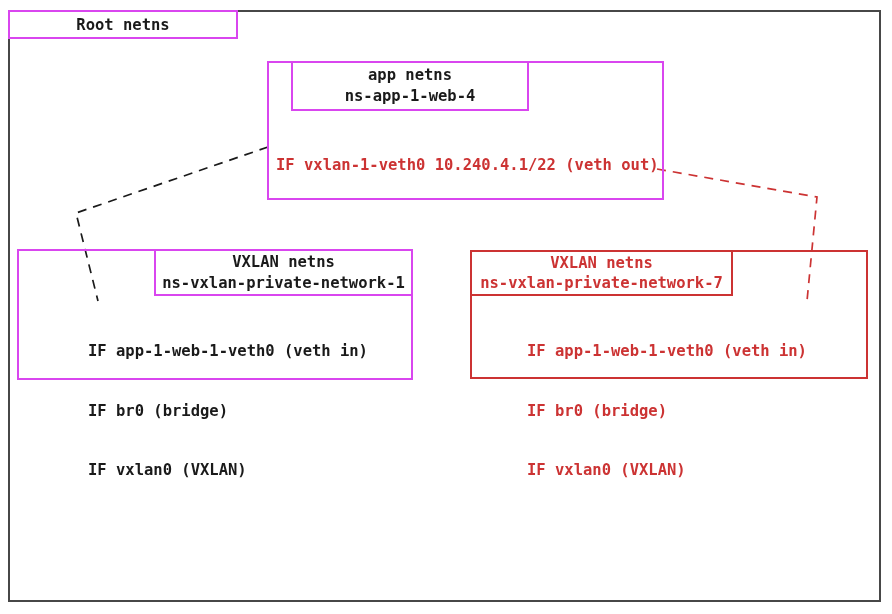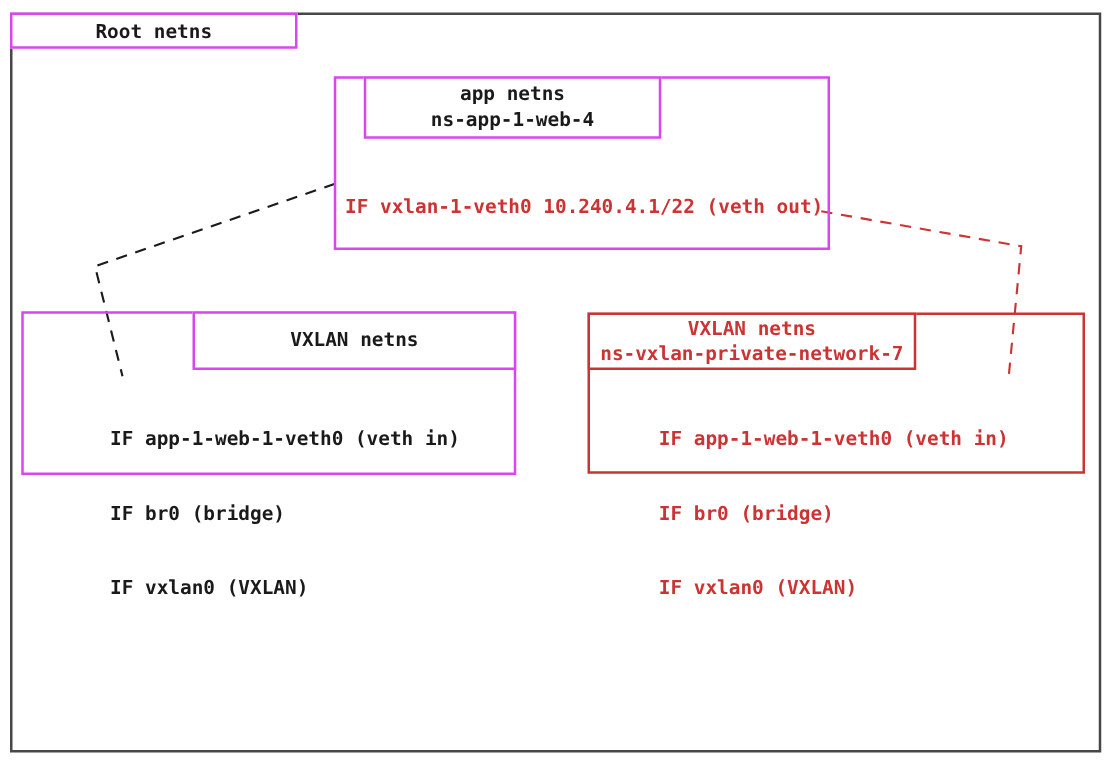--- a/index.html
+++ b/index.html
@@ -51,20 +51,21 @@
   <span>app netns</span>
   <span>ns-app-1-web-4</span>
 </div>
 <div class="iface-list" style="left:276px; top:114px; line-height:20.6px;">
   <span class="iface-line red-text">IF vxlan-1-veth0 10.240.4.1/22 (veth out)</span>
 </div>
 
 <div class="box border-dark" style="left:17px; top:249px; width:396px; height:131px; background:transparent;"></div>
 <div class="box border-dark title-block" style="left:154px; top:249px; width:259px; height:47px; line-height:20.5px;">
   <span>VXLAN netns</span>
+  <span>ns-vxlan-private-network-1</span>
 </div>
 <div class="iface-list" style="left:88px; top:303px; line-height:19.7px;">
   <span class="iface-line">IF app-1-web-1-veth0 (veth in)</span>
   <span class="iface-line">IF br0 (bridge)</span>
   <span class="iface-line">IF vxlan0 (VXLAN)</span>
 </div>
 
 <div class="box border-red" style="left:470px; top:250px; width:398px; height:129px; background:transparent;"></div>
 <div class="box border-red title-block red-text" style="left:470px; top:250px; width:263px; height:46px; line-height:20.5px;">
   <span>VXLAN netns</span>

